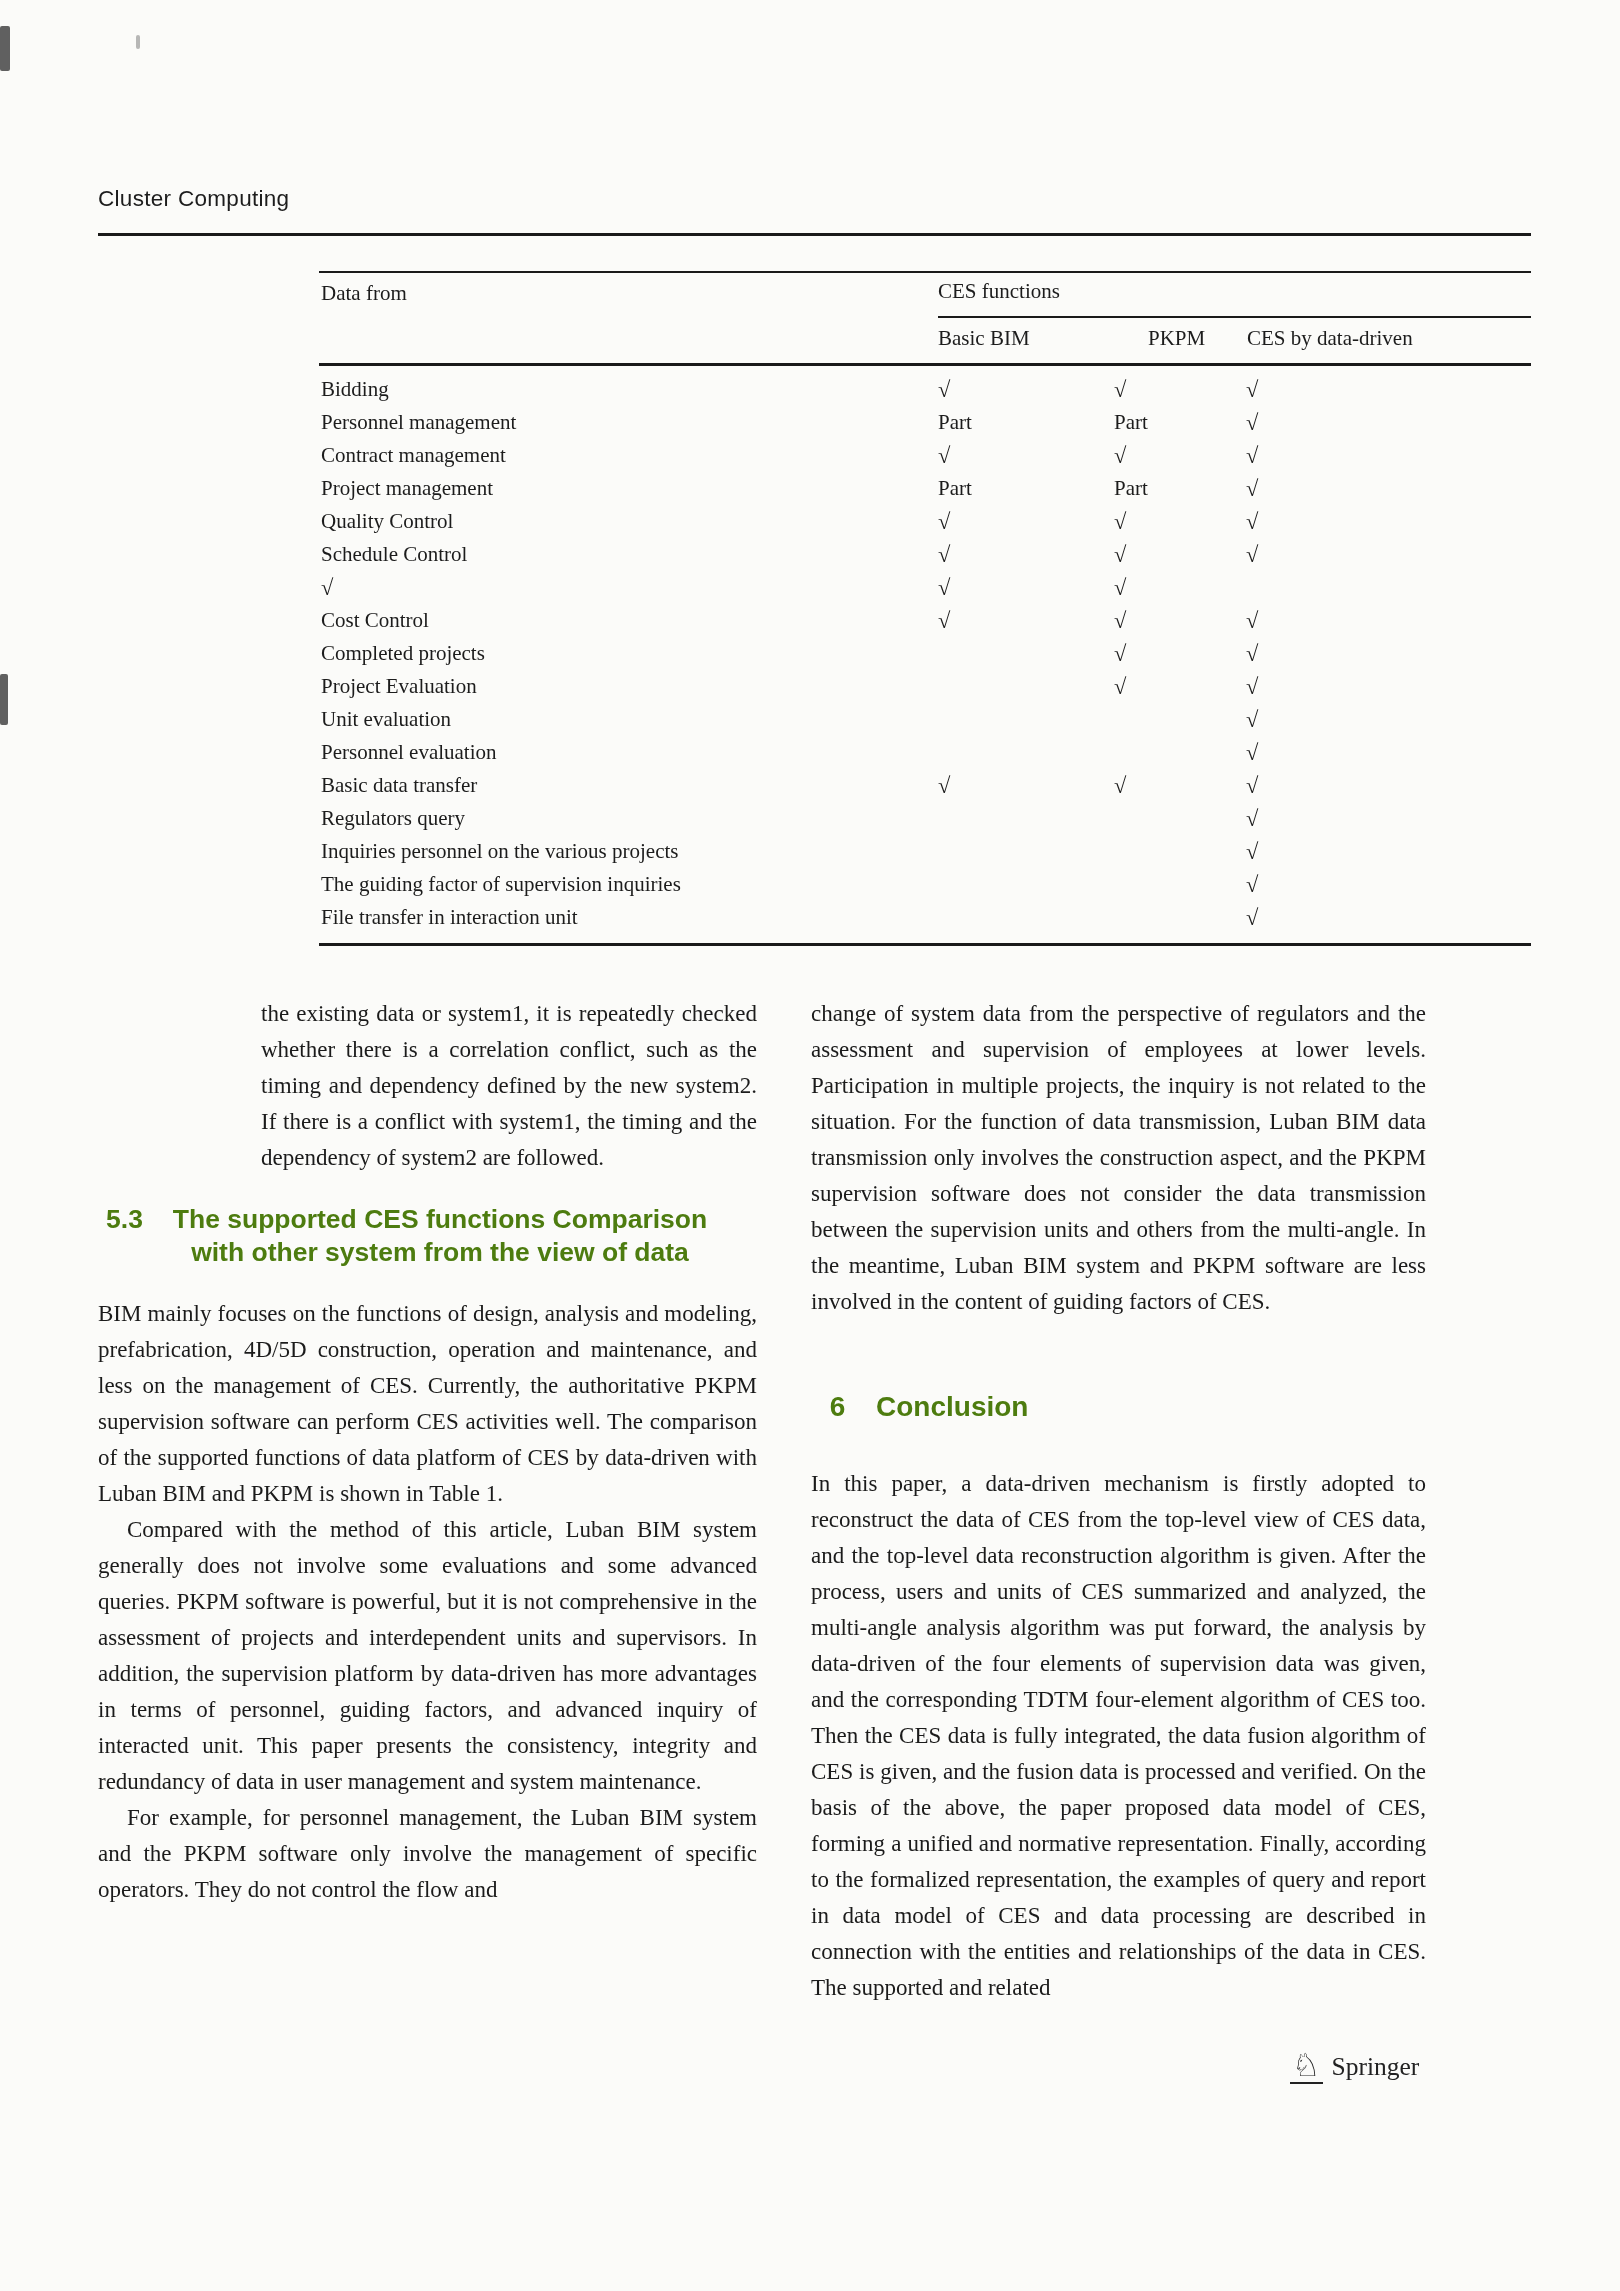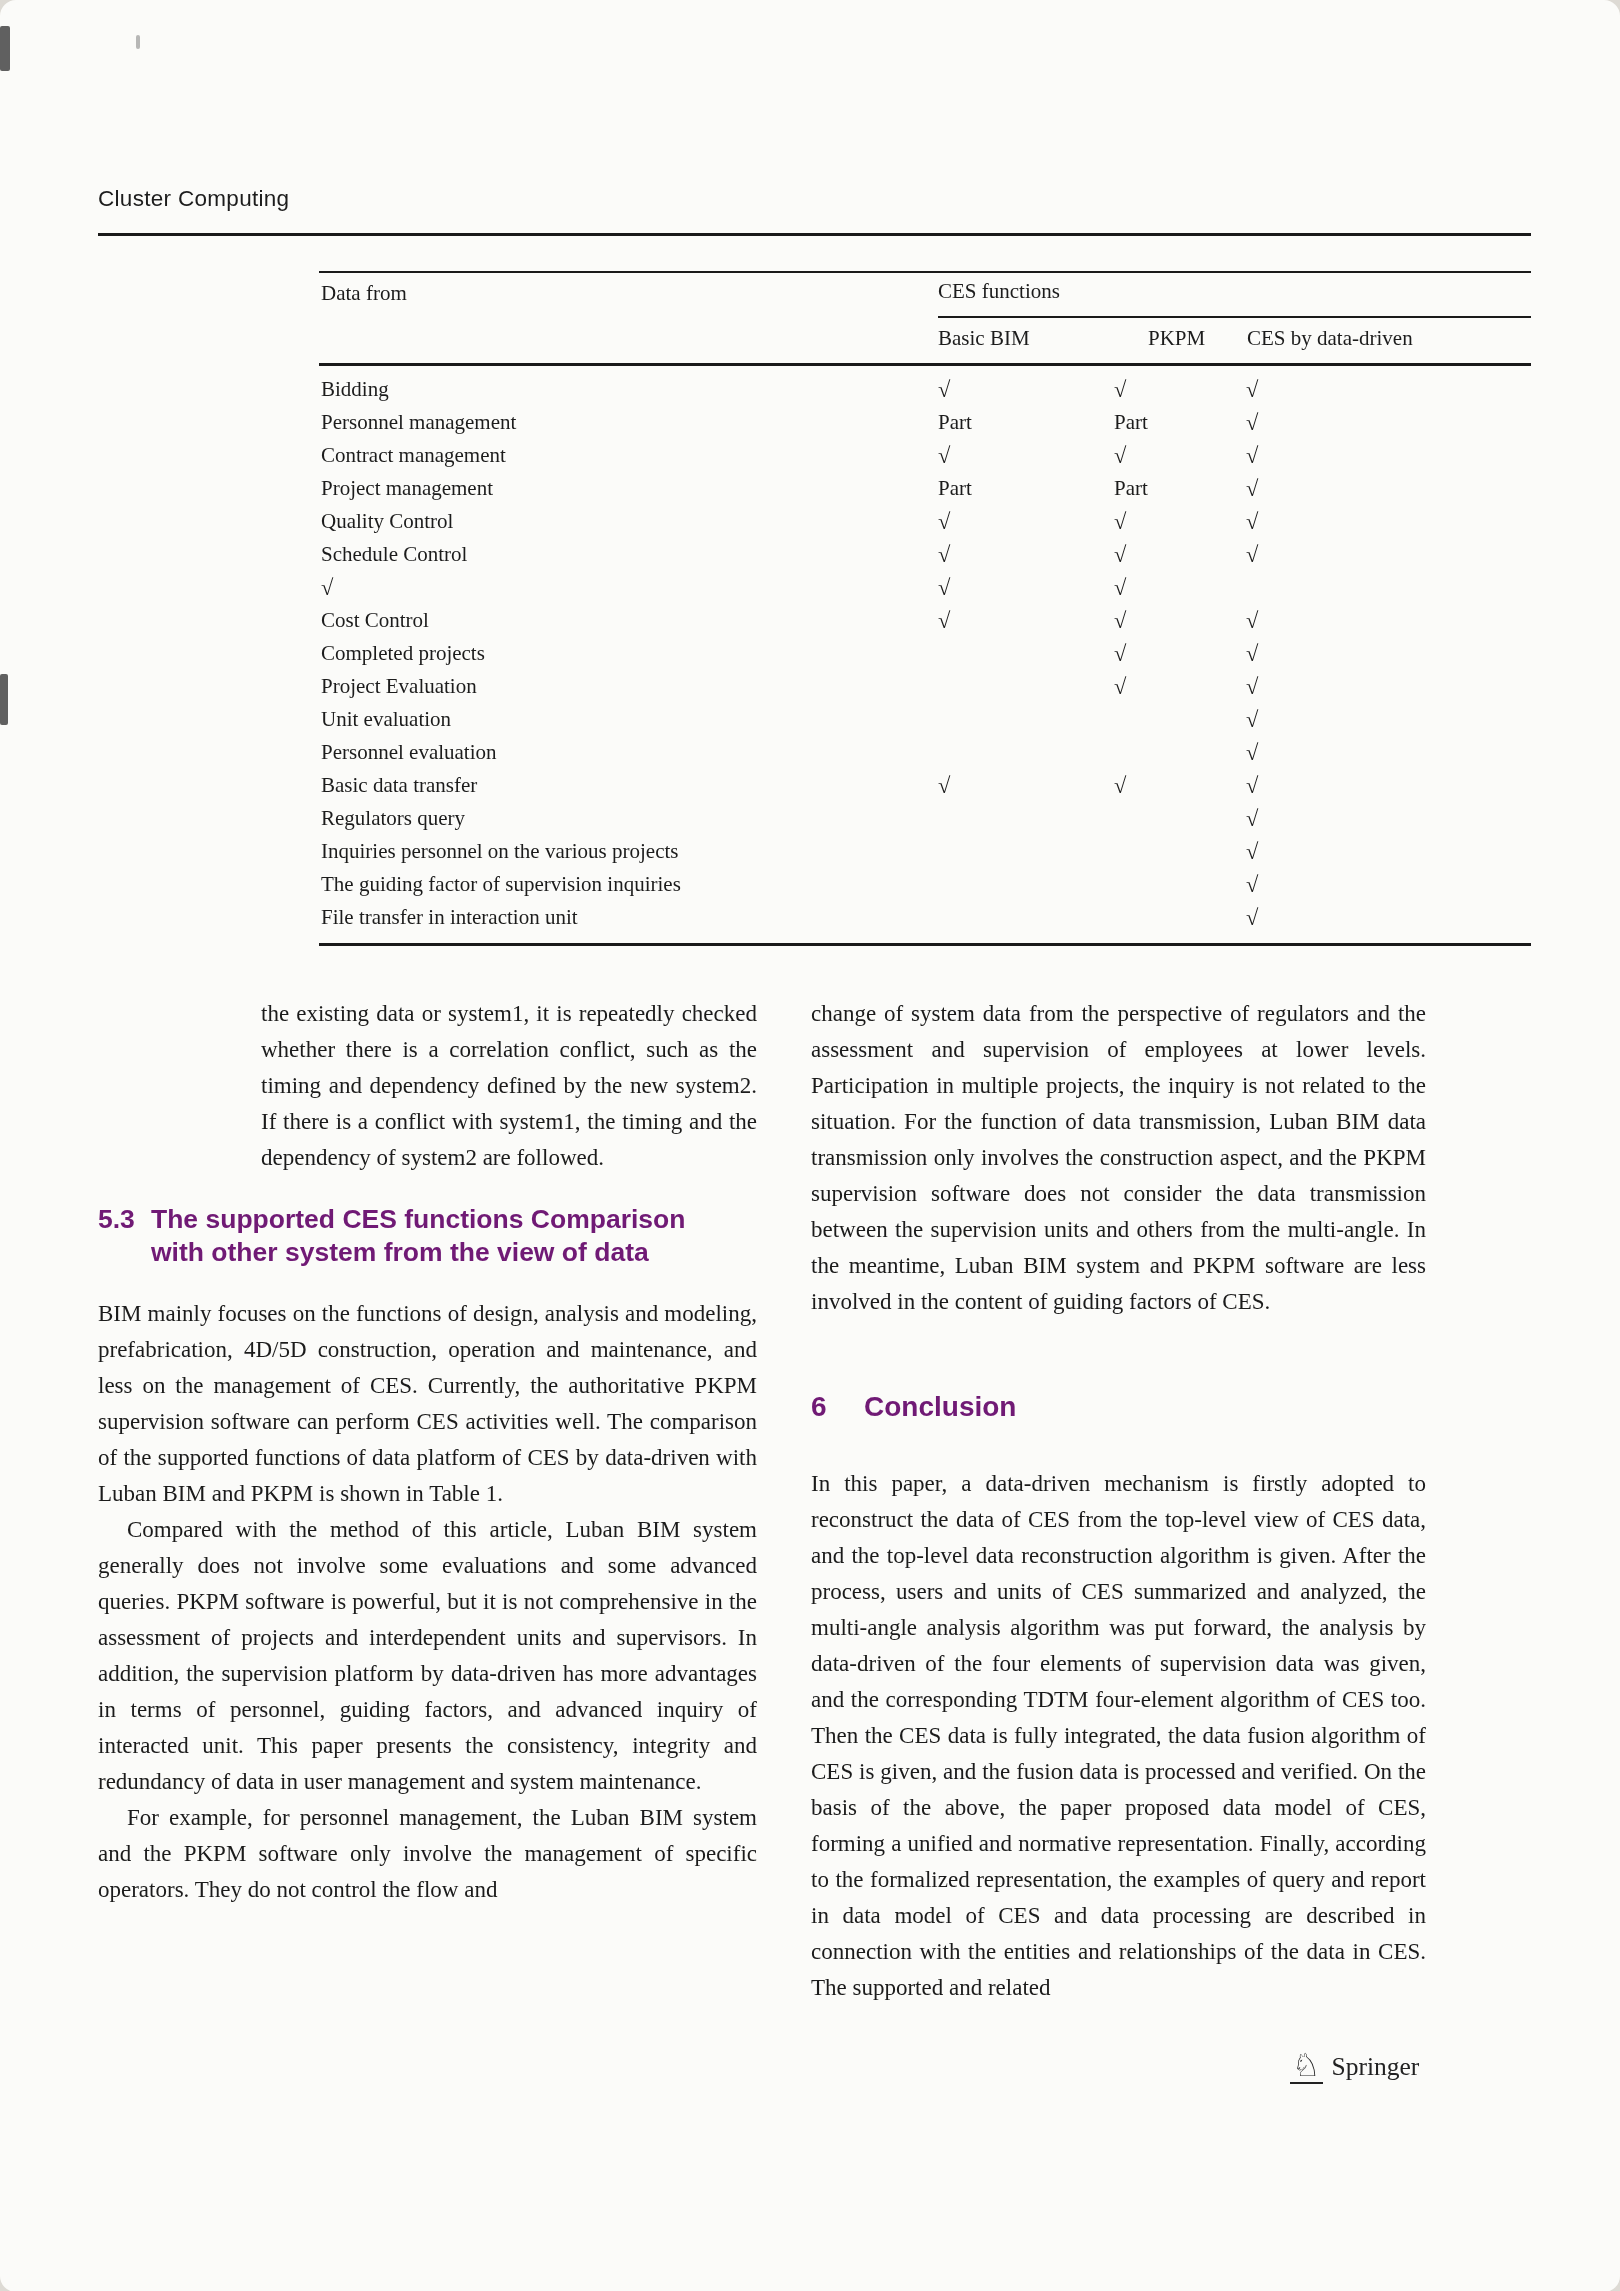--- a/index.html
+++ b/index.html
@@ -3,21 +3,20 @@
 <meta charset="utf-8">
 <style>
   html,body{margin:0;padding:0;background:#dddad4;}
   #page{
     position:relative;
     width:1620px;height:2292px;
     background:#fbfbf9;
     font-family:"Liberation Serif", serif;
     color:#1b1b1b;
     overflow:hidden;
-    border-radius:16px;
   }
   
   .journal-name{
     position:absolute;left:98px;top:186px;
     font-family:"Liberation Sans", sans-serif;
     font-size:22.5px;letter-spacing:0.3px;color:#1d1d1d;
   }
   .header-rule{
     position:absolute;left:98px;top:233px;width:1433px;height:2.9px;
     background:#1a1a1a;
@@ -62,22 +61,22 @@
   .colR{
     position:absolute;left:811px;top:996px;width:615px;
     font-size:23px;line-height:36px;text-align:justify;
   }
   .para{margin:0;}
   .para.indent{text-indent:29px;}
   .cont-para{margin:0 0 0 163px;width:496px;}
   .sec-head{
     display:flex;
     font-family:"Liberation Sans", sans-serif;
-    font-weight:700;color:#701a75;
-    font-size:26.5px;line-height:33px;text-align:left;
+    font-weight:700;color:#4d7c0f;
+    font-size:26.5px;line-height:33px;text-align:center;gap:12px;
   }
   .sec-head .num{flex:0 0 53px;}
   .sec-head .title{max-width:554px;}
   .sh-53{margin:26.5px 0 27.4px 0;}
   .sh-6{margin:70px 0 0 0;font-size:28px;}
   .colR .first-concl{margin-top:43px;}
   
   .springer{
     position:absolute;left:1290px;top:2049px;
     display:flex;align-items:flex-end;

